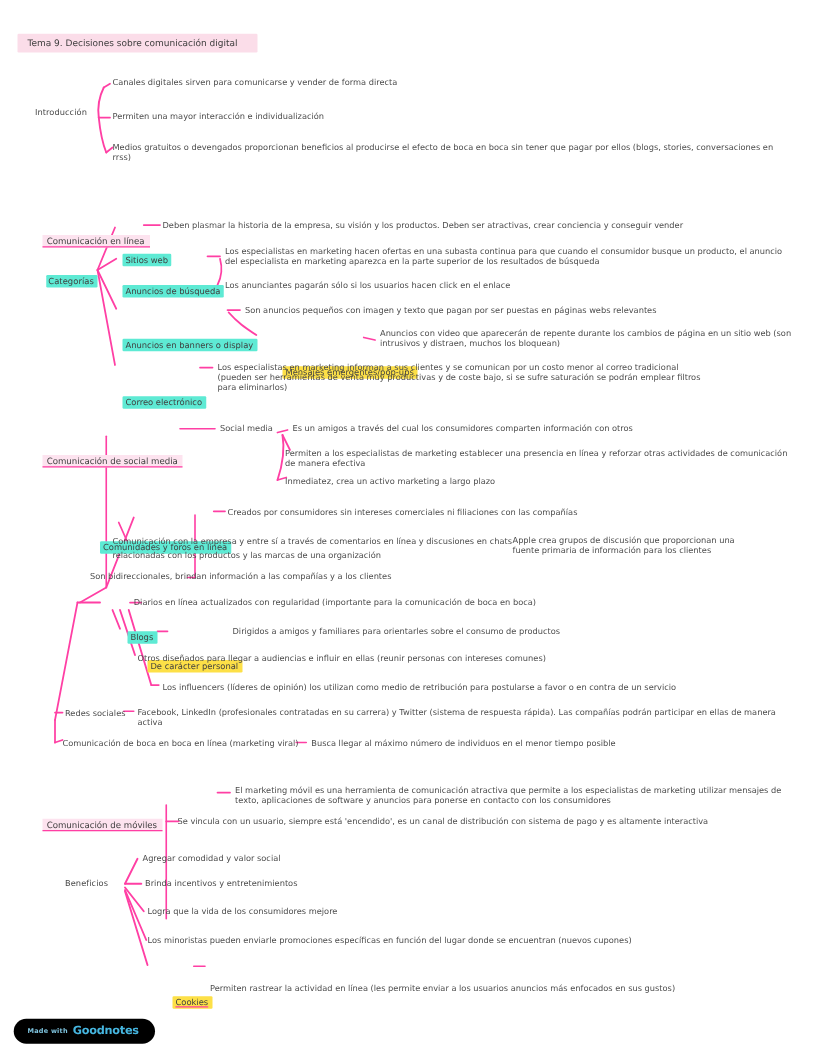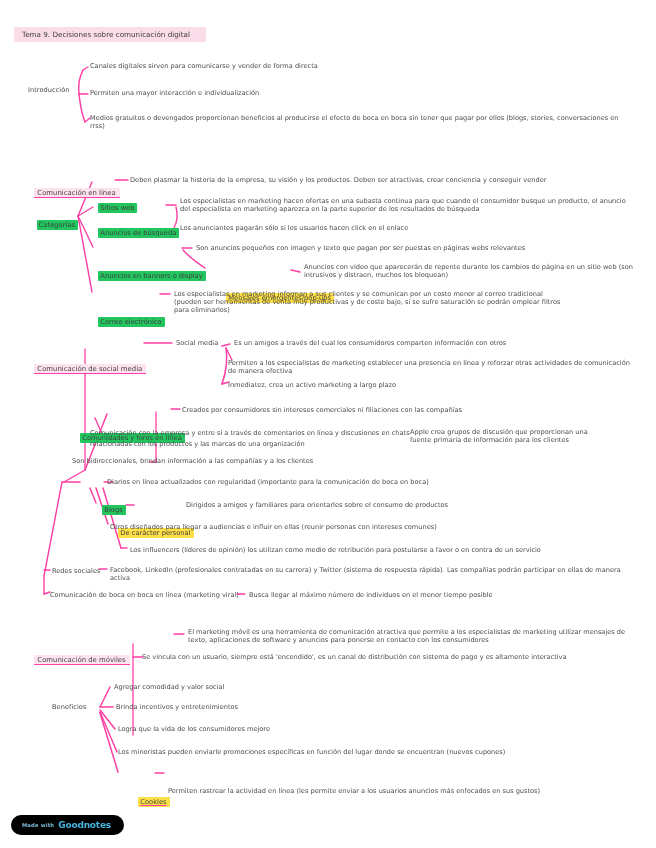--- a/index.html
+++ b/index.html
@@ -12,21 +12,21 @@
   #canvas{position:absolute;inset:0;width:656px;height:848px;}
   svg.connectors{position:absolute;left:0;top:0;width:656px;height:848px;pointer-events:none;}
 
   .node{position:absolute;line-height:1.22;white-space:pre-wrap;}
   .txt{font-size:6.6px;letter-spacing:.05px;color:#4a4a4a;}
   .body-txt{font-size:6.6px;color:#4d4d4d;}
 
   
   .chip{
     display:inline-block;
-    background:#22c55e;
+    background:#5eead4;
     padding:1px 3px 1px 2px;
     border-radius:1px;
     color:#3f3f3f;
     font-size:6.7px;
   }
   .chip.soft{background:#fde047;}
 
   
   .heading{
     display:inline-block;

